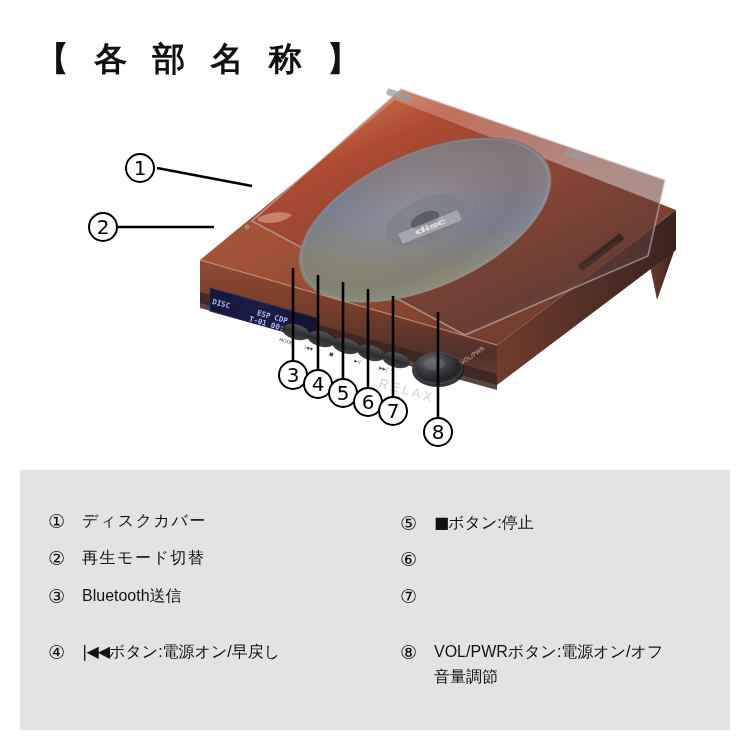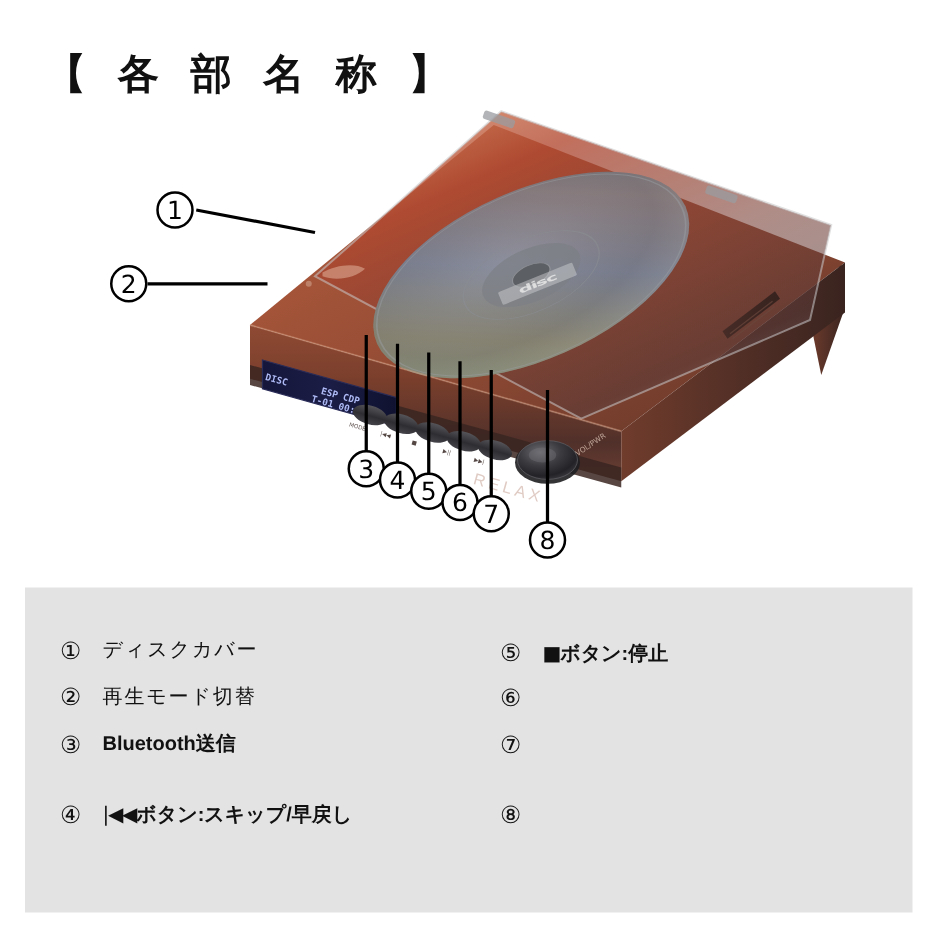--- a/index.html
+++ b/index.html
@@ -78,21 +78,21 @@
     color: #111111;
     font-weight: 500;
   }
   .legend-text .l1 { display: block; }
   .legend-text .l2 { display: block; text-align: left; }
   .legend-text .sym {
     font-family: "DejaVu Sans", sans-serif;
     letter-spacing: -1px;
   }
   .kana { letter-spacing: 1.5px; }
-  .tight { letter-spacing: 0px; font-weight: bold; }
+  .tight { letter-spacing: 0px; }
 
   
   #lrow-1 { left: 0; top: 38px; }
   #lrow-2 { left: 0; top: 75px; }
   #lrow-3 { left: 0; top: 113px; }
   #lrow-4 { left: 0; top: 169px; }
   
   #rrow-5 { left: 0; top: 40px; }
   #rrow-6 { left: 0; top: 76px; }
   #rrow-7 { left: 0; top: 113px; }
@@ -325,21 +325,21 @@
     <div class="legend-row" id="lrow-3">
       <span class="legend-num">③</span>
       <span class="legend-text">
         <span class="l2 tight">Bluetooth送信</span>
       </span>
     </div>
 
     <div class="legend-row" id="lrow-4">
       <span class="legend-num">④</span>
       <span class="legend-text">
-        <span class="l1"><span class="sym">|◀◀</span><span class="tight">ボタン:スキップ/早戻し</span></span>
+        <span class="l1"><span class="sym">|◀◀</span><span class="tight">ボタン:電源オン/早戻し</span></span>
       </span>
     </div>
 
   </div>
 
   <div class="legend-col right">
 
     <div class="legend-row" id="rrow-5">
       <span class="legend-num">⑤</span>
       <span class="legend-text">
@@ -350,16 +350,20 @@
     <div class="legend-row" id="rrow-6">
       <span class="legend-num">⑥</span>
     </div>
 
     <div class="legend-row" id="rrow-7">
       <span class="legend-num">⑦</span>
     </div>
 
     <div class="legend-row" id="rrow-8">
       <span class="legend-num">⑧</span>
+      <span class="legend-text">
+        <span class="l1 tight">VOL/PWRボタン:電源オン/オフ</span>
+        <span class="l2 tight">音量調節</span>
+      </span>
     </div>
 
   </div>
 </div>
 
 </body></html>

